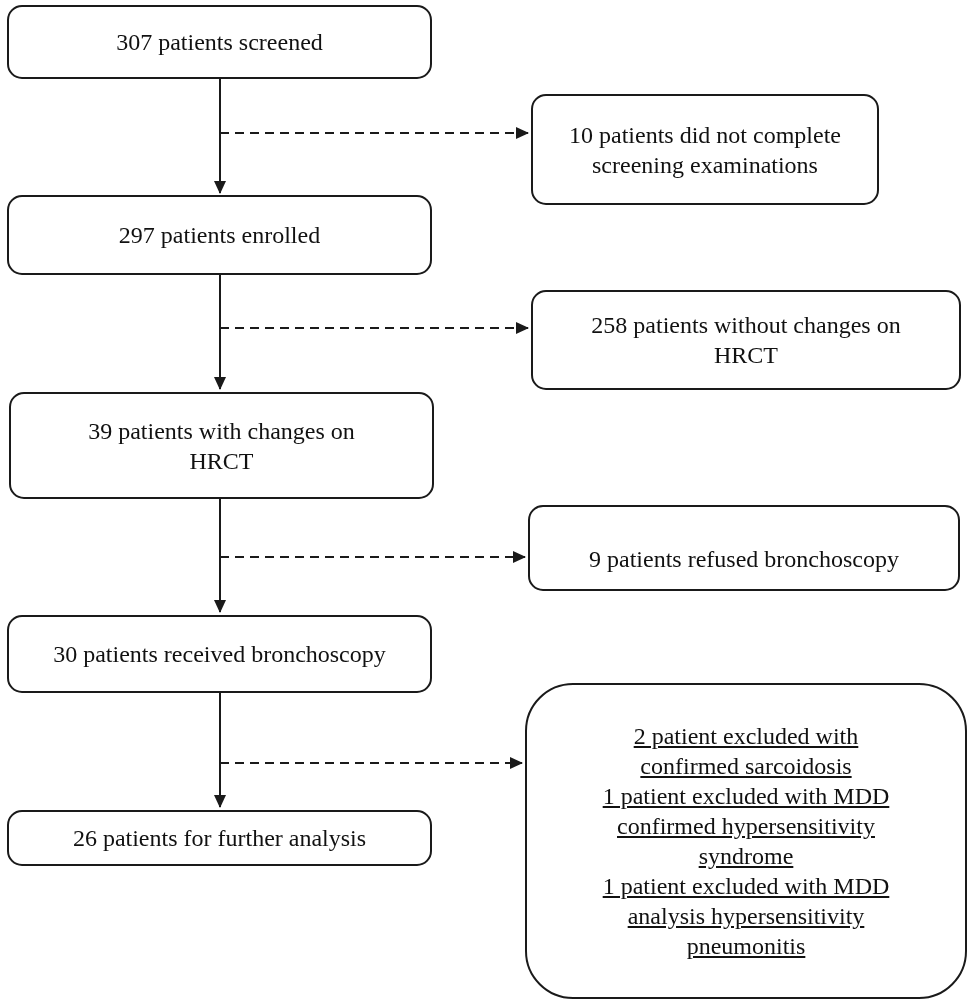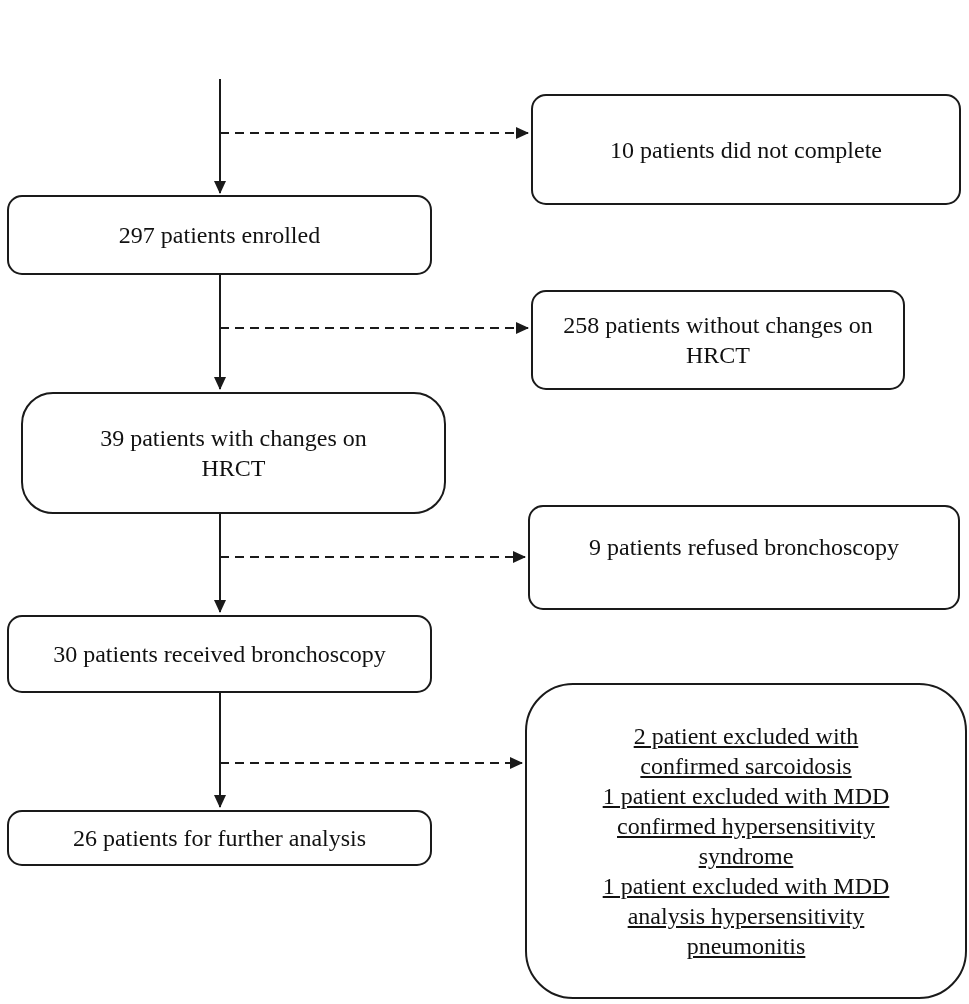--- a/index.html
+++ b/index.html
@@ -36,29 +36,29 @@
     text-align: center;
     font-size: 24px;
     line-height: 30px;
     z-index: 1;
   }
   .flow-box div { white-space: nowrap; }
 
   
   .b-screened     { left: 7px;  top: 5px;   width: 425px; height: 74px; }
   .b-enrolled     { left: 7px;  top: 195px; width: 425px; height: 80px; }
-  .b-hrct-changes { left: 21px;  top: 392px; width: 425px; height: 122px; border-radius: 32px; }
+  .b-hrct-changes { left: 9px;  top: 392px; width: 425px; height: 107px; }
   .b-bronch       { left: 7px;  top: 615px; width: 425px; height: 78px; }
   .b-analysis     { left: 7px;  top: 810px; width: 425px; height: 56px; }
 
   
-  .b-incomplete   { left: 531px; top: 94px;  width: 430px; height: 111px; }
-  .b-nochanges    { left: 531px; top: 290px; width: 374px; height: 100px; text-align: right; }
-  .b-refused      { left: 528px; top: 505px; width: 432px; height: 105px;
-                    justify-content: flex-start; padding-top: 25px; }
+  .b-incomplete   { left: 531px; top: 94px;  width: 348px; height: 111px; }
+  .b-nochanges    { left: 531px; top: 290px; width: 430px; height: 100px; text-align: right; }
+  .b-refused      { left: 528px; top: 505px; width: 432px; height: 86px;
+                    justify-content: flex-start; padding-top: 37px; }
   .b-excluded     { left: 525px; top: 683px; width: 442px; height: 316px;
                     border-radius: 48px; text-decoration: underline; }
 </style>
 </head>
 <body>
 
 <div class="canvas">
 
   <svg class="arrow-layer" viewBox="0 0 969 1004" xmlns="http://www.w3.org/2000/svg">
     <defs>
@@ -71,40 +71,44 @@
     <line x1="220" y1="273" x2="220" y2="389" stroke="#1a1a1a" stroke-width="2" marker-end="url(#ah)"></line>
     <line x1="220" y1="499" x2="220" y2="612" stroke="#1a1a1a" stroke-width="2" marker-end="url(#ah)"></line>
     <line x1="220" y1="693" x2="220" y2="807" stroke="#1a1a1a" stroke-width="2" marker-end="url(#ah)"></line>
 
     <line x1="220" y1="133" x2="528" y2="133" stroke="#1a1a1a" stroke-width="2" stroke-dasharray="9 6" marker-end="url(#ah)"></line>
     <line x1="220" y1="328" x2="528" y2="328" stroke="#1a1a1a" stroke-width="2" stroke-dasharray="9 6" marker-end="url(#ah)"></line>
     <line x1="220" y1="557" x2="525" y2="557" stroke="#1a1a1a" stroke-width="2" stroke-dasharray="9 6" marker-end="url(#ah)"></line>
     <line x1="220" y1="763" x2="522" y2="763" stroke="#1a1a1a" stroke-width="2" stroke-dasharray="9 6" marker-end="url(#ah)"></line>
   </svg>
 
+  <div class="flow-box b-screened">
+      <div>307 patients screened</div>
+    </div>
 
   <div class="flow-box b-enrolled">
       <div>297 patients enrolled</div>
     </div>
 
   <div class="flow-box b-hrct-changes">
       <div>39 patients with changes on</div>
       <div>HRCT</div>
     </div>
 
   <div class="flow-box b-bronch">
       <div>30 patients received bronchoscopy</div>
     </div>
 
   <div class="flow-box b-analysis">
       <div>26 patients for further analysis</div>
     </div>
 
   <div class="flow-box b-incomplete">
       <div>10 patients did not complete</div>
+      <div>screening examinations</div>
     </div>
 
   <div class="flow-box b-nochanges">
       <div>258 patients without changes on</div>
       <div>HRCT</div>
     </div>
 
   <div class="flow-box b-refused">
       <div>9 patients refused bronchoscopy</div>
     </div>

